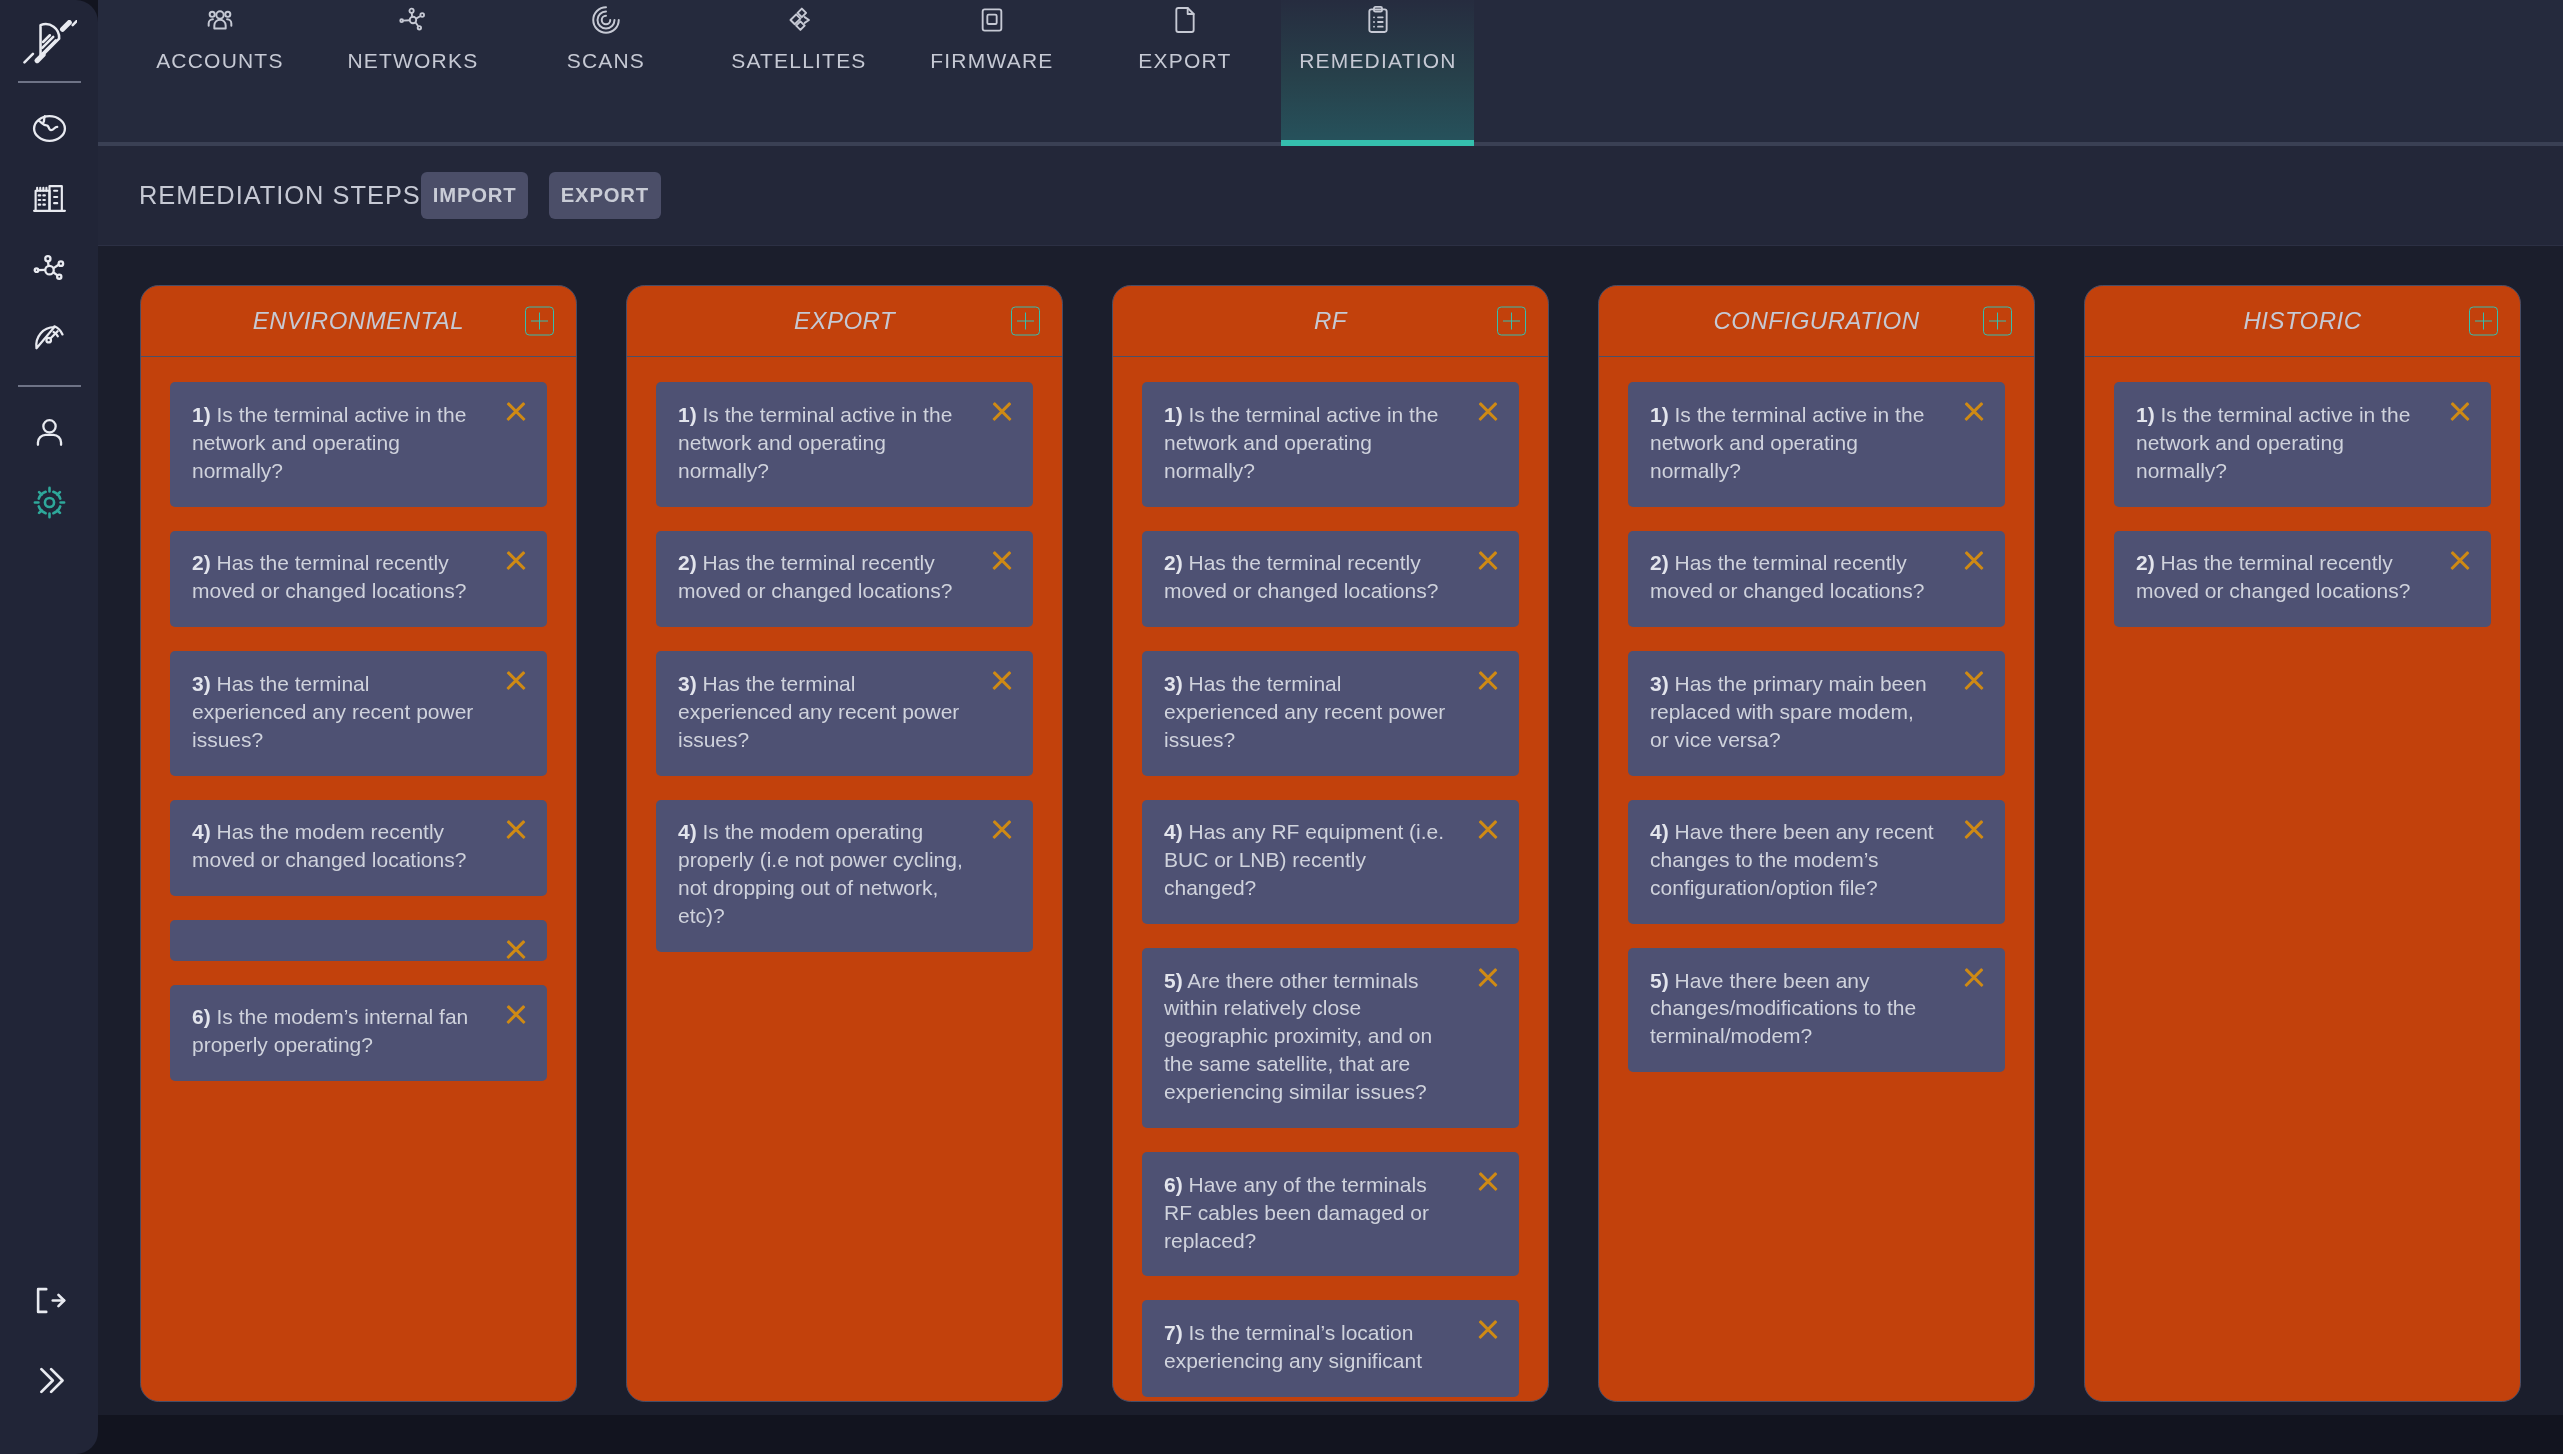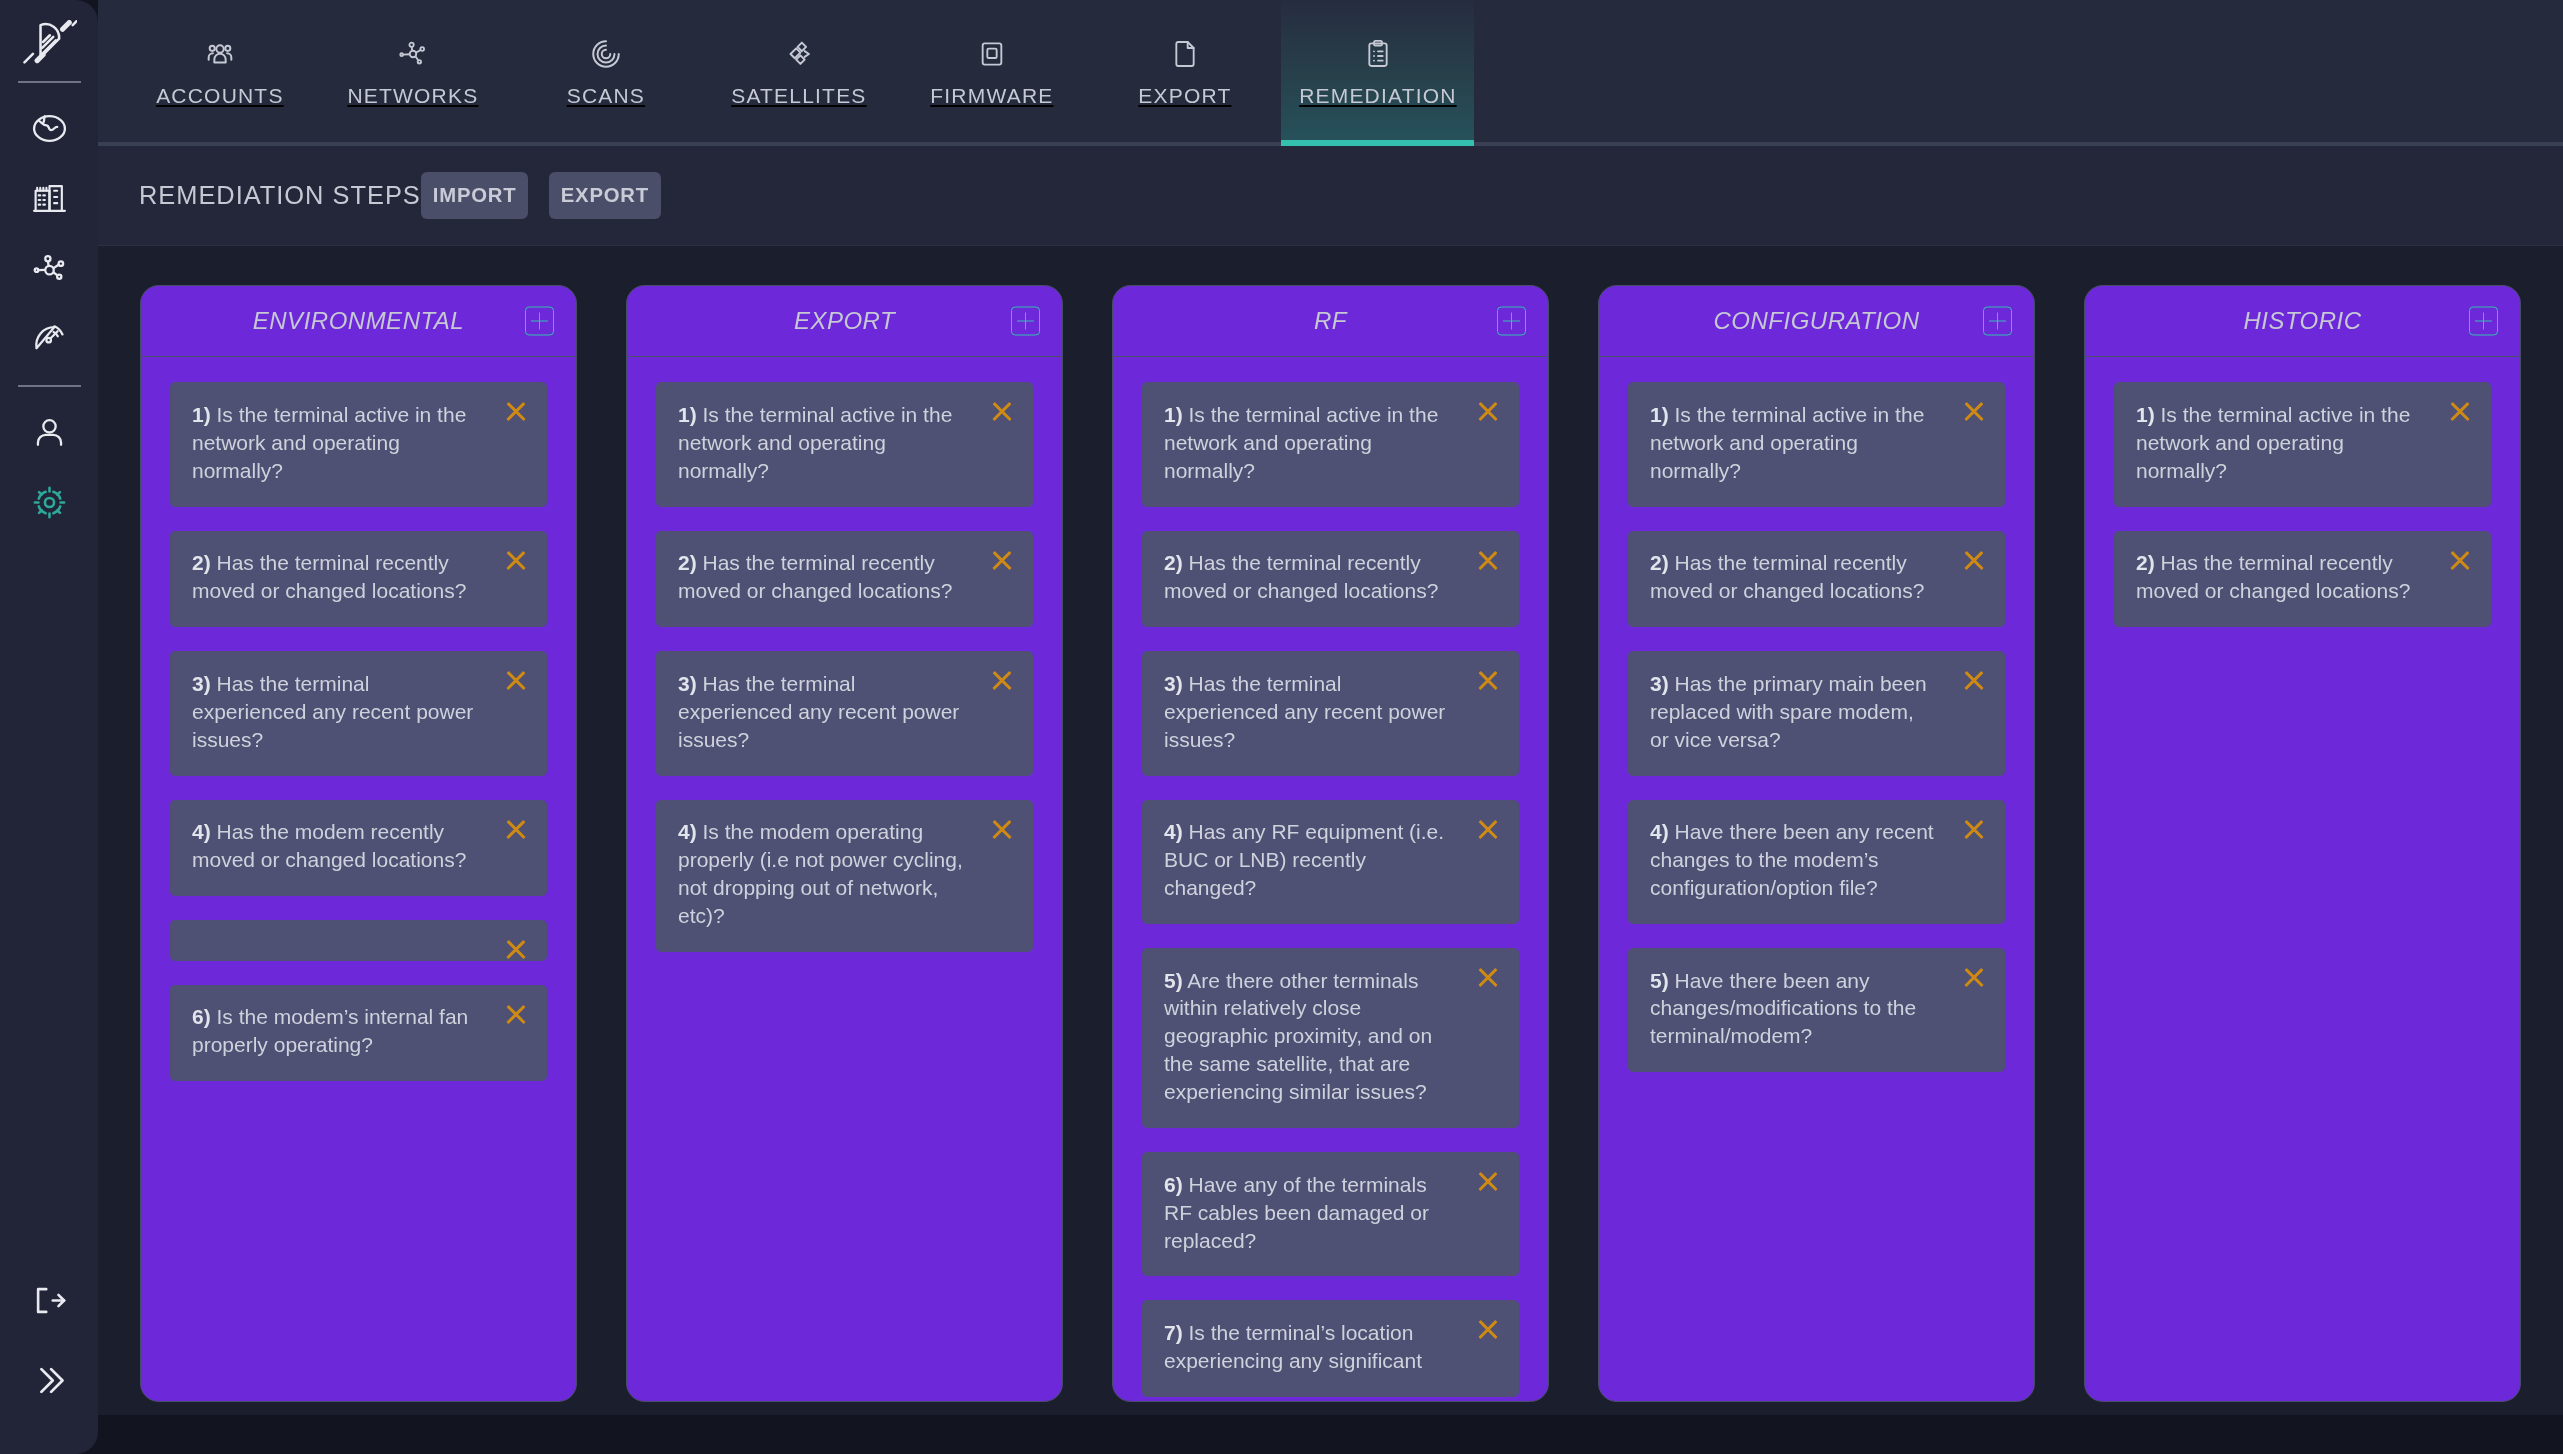--- a/index.html
+++ b/index.html
@@ -82,26 +82,24 @@
     padding-left: 25.4px;
     flex: 0 0 146px;
     position: relative;
     border-bottom: 4.2px solid #3a4054;
   }
   .tab {
     width: 193px;
     display: flex;
     flex-direction: column;
     align-items: center;
-    justify-content: center;
     gap: 10.2px;
     cursor: pointer;
     position: relative;
     flex: 0 0 193px;
-    text-decoration: underline;
   }
   .tab-label {
     color: #c6c9d4;
     font-size: 21px;
     letter-spacing: 1.2px;
     font-weight: 400;
   }
   .tab-icon { height: 39px; display: flex; align-items: center; }
   .tab.active {
     background: linear-gradient(180deg, #262c3f 0%, #27414b 55%, #26525c 100%);
@@ -150,21 +148,21 @@
     background: #1b1e2c;
     display: flex;
     gap: 49px;
     padding: 39px 42px 0 42px;
     overflow: hidden;
     min-height: 0;
   }
   .column {
     flex: 1 1 0;
     min-width: 0;
-    background: #6d28d9;
+    background: #c2410c;
     border: 1.7px solid #474d66;
     border-radius: 18.6px;
     display: flex;
     flex-direction: column;
     overflow: hidden;
     height: 1117px;
   }
   .col-head {
     height: 71px;
     display: flex;

